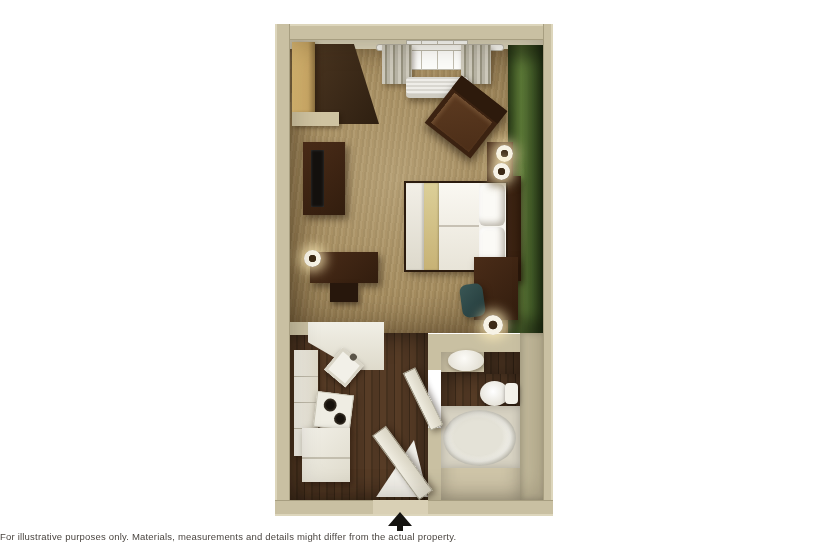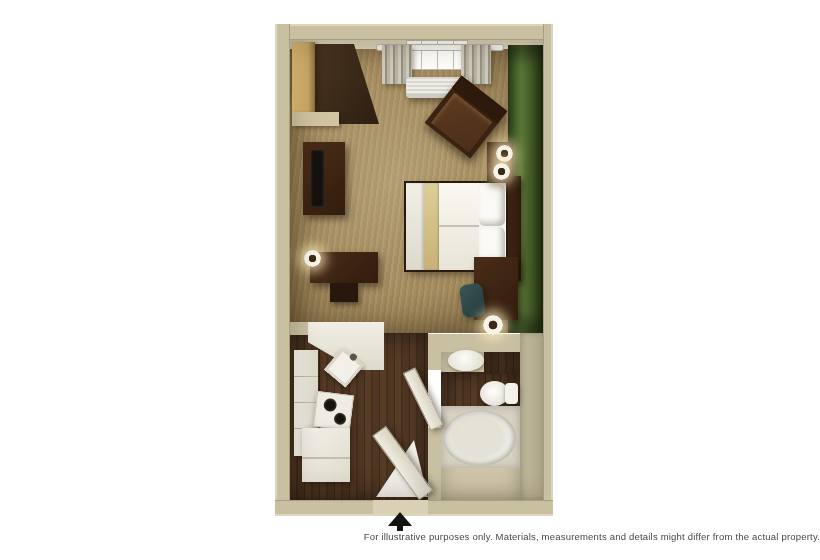--- a/index.html
+++ b/index.html
@@ -146,21 +146,21 @@
 
   
   .room-shade{left:290px;top:40px;width:253px;height:460px;pointer-events:none;
     box-shadow:inset 0 0 30px rgba(30,18,6,.28);}
 
   
   .north{left:388px;top:512px;width:24px;height:20px;}
   .north-head{position:absolute;left:0;top:0;width:0;height:0;
     border-left:12px solid transparent;border-right:12px solid transparent;border-bottom:14px solid #151310;}
   .north-stem{position:absolute;left:9px;top:13px;width:6px;height:6px;background:#151310;}
-  .caption{left:0;top:531px;width:820px;text-align:right;font-size:9.5px;color:#4a4540;letter-spacing:.2px;}
+  .caption{left:0;top:531px;width:820px;text-align:left;font-size:9.5px;color:#4a4540;letter-spacing:.2px;}
 </style>
 </head>
 <body>
 
 <div class="screen">
 
   <div class="abs carpet"></div>
   <div class="abs wood kitchen-floor"></div>
 
   <div class="abs wall-face"></div>

